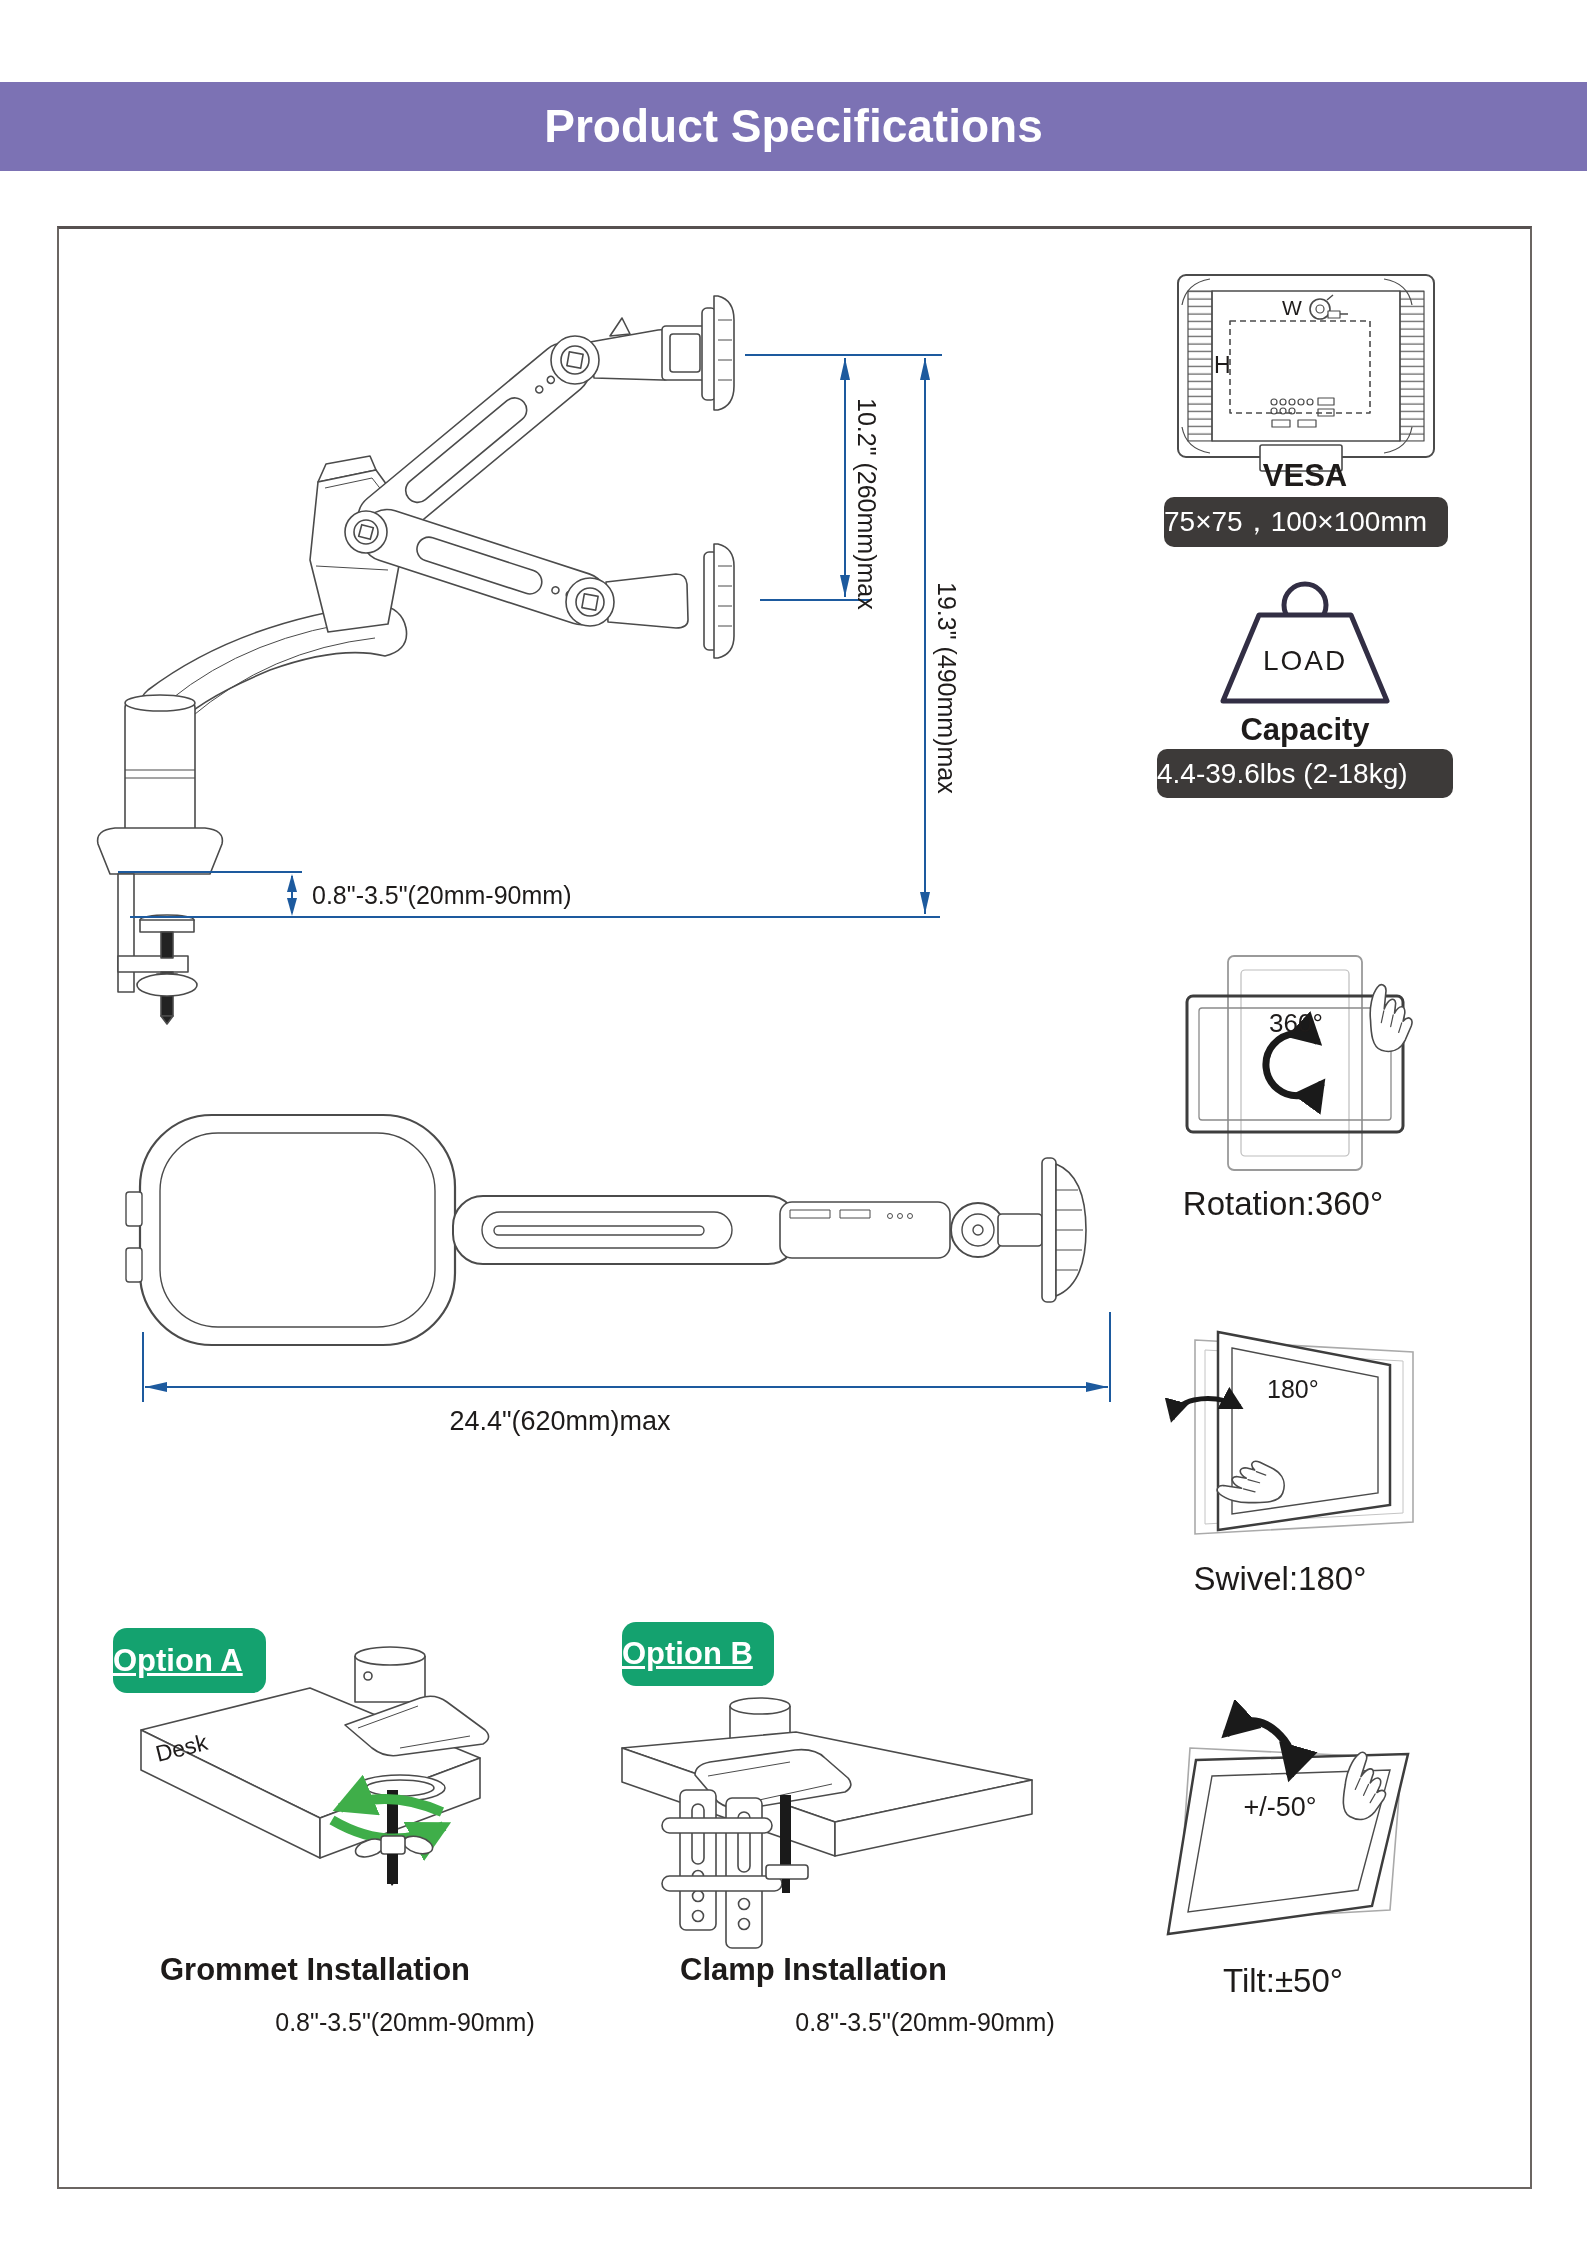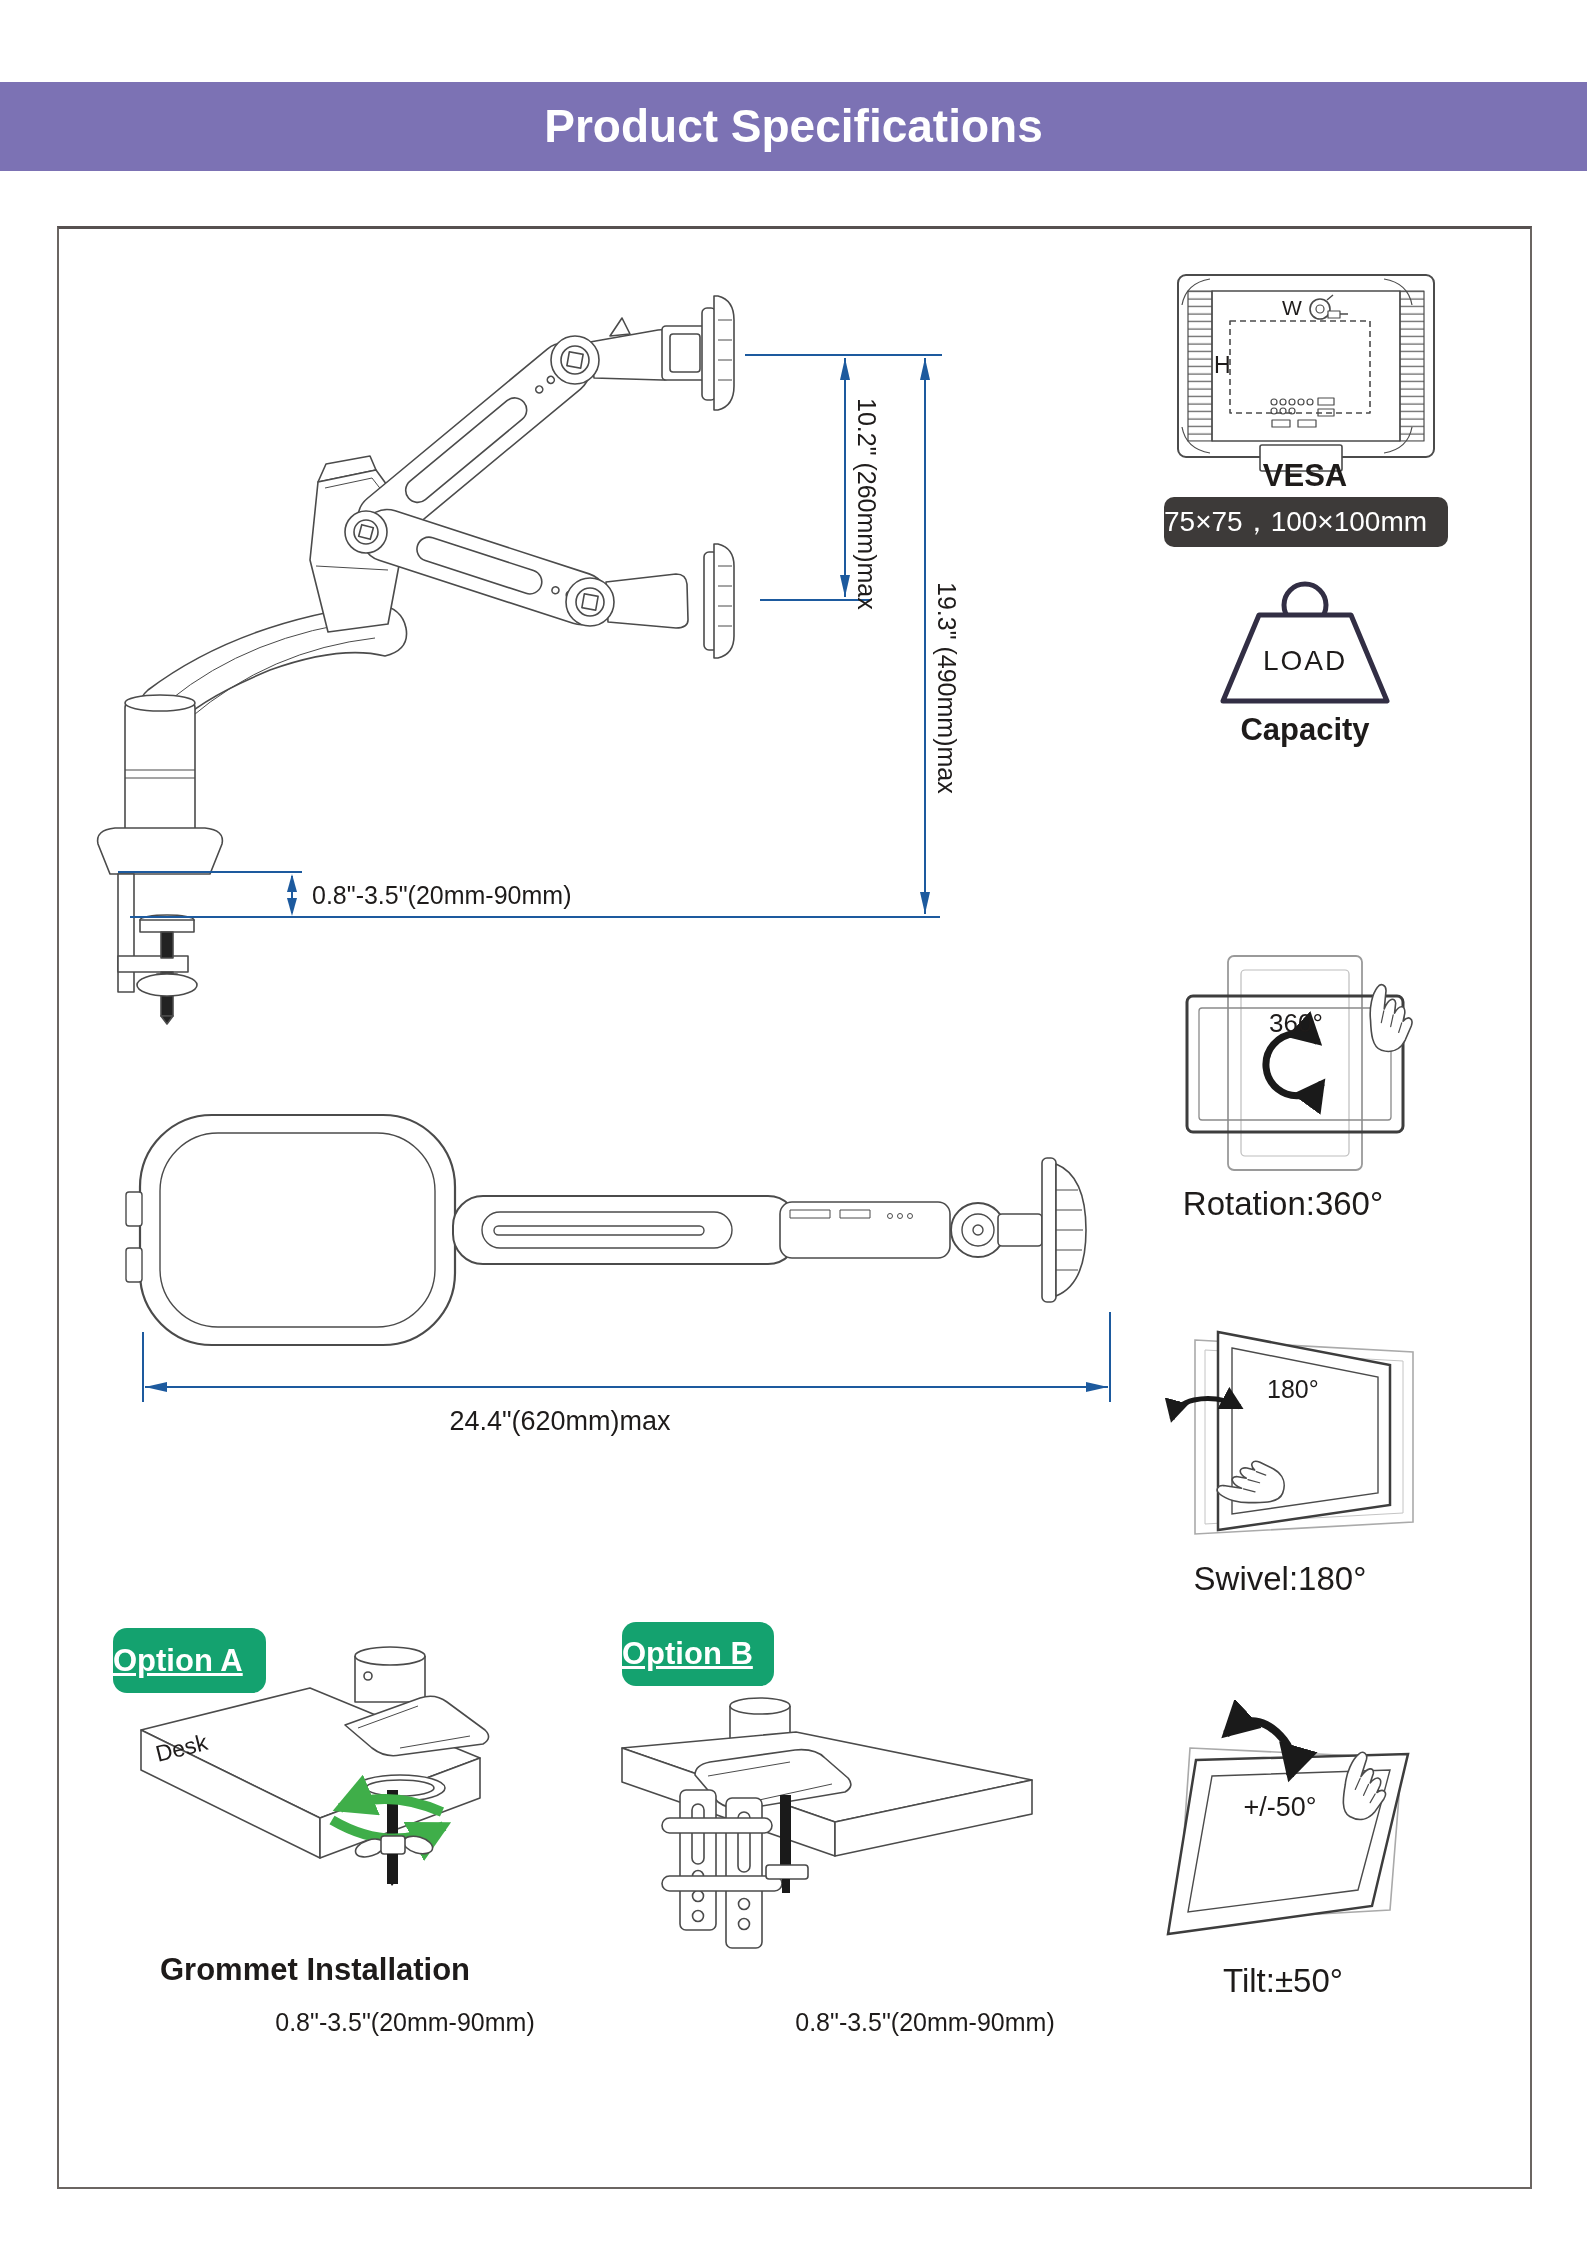--- a/index.html
+++ b/index.html
@@ -204,20 +204,21 @@
   </svg>
   <div class="abs sec-title" style="left:1160px;top:458px;width:290px">VESA</div>
   <div class="abs dark-badge" style="left:1164px;top:497px;width:284px;height:50px;line-height:50px;font-size:28px">75×75，100×100mm</div>
 
   <svg class="abs" style="left:1190px;top:575px" width="230" height="138" viewBox="0 0 230 138">
     <circle cx="115" cy="30" r="21" stroke="#322e44" stroke-width="5" fill="none"></circle>
     <path d="M69,40 L161,40 L197,126 L33,126 Z" fill="#ffffff" stroke="#322e44" stroke-width="5" stroke-linejoin="round"></path>
     <text x="115" y="95" text-anchor="middle" font-size="28" letter-spacing="2">LOAD</text>
   </svg>
   <div class="abs sec-title" style="left:1160px;top:712px;width:290px">Capacity</div>
+  <div class="abs dark-badge" style="left:1157px;top:749px;width:296px;height:49px;line-height:49px;font-size:28px">4.4-39.6lbs (2-18kg)</div>
 
   <svg class="abs" style="left:1165px;top:940px" width="295" height="245" viewBox="0 0 295 245">
     <rect x="63" y="16" width="134" height="214" rx="6" stroke="#9a9a9a" stroke-width="1.8" fill="none"></rect>
     <rect x="76" y="30" width="108" height="186" rx="4" stroke="#bdbdbd" stroke-width="1.2" fill="none"></rect>
     <rect x="22" y="56" width="216" height="136" rx="6" stroke="#3d3d3d" stroke-width="3" fill="none"></rect>
     <rect x="34" y="68" width="192" height="112" rx="3" stroke="#8a8a8a" stroke-width="1.3" fill="none"></rect>
     <path d="M153,102 A31,31 0 1 0 157,143" stroke="#1a1a1a" stroke-width="7" fill="none" marker-start="url(#ah)" marker-end="url(#ah)"></path>
     <use href="#handshape" transform="translate(208,40) rotate(12)"></use>
     <text x="131" y="92" text-anchor="middle" font-size="26">360°</text>
   </svg>
@@ -305,15 +306,16 @@
       <circle cx="144" cy="244" r="5.5" fill="none"></circle>
 
       <rect x="62" y="138" width="110" height="15" rx="7.5"></rect>
       <rect x="62" y="196" width="120" height="15" rx="7.5"></rect>
 
       <rect x="180" y="115" width="11" height="70" fill="#1a1a1a" stroke="none"></rect>
       <rect x="166" y="185" width="42" height="14" rx="3"></rect>
       <rect x="182" y="199" width="8" height="14" fill="#1a1a1a" stroke="none"></rect>
     </g>
   </svg>
+  <div class="abs opt-title" style="left:680px;top:1952px;width:490px">Clamp Installation</div>
   <div class="abs opt-range" style="left:680px;top:2008px;width:490px">0.8"-3.5"(20mm-90mm)</div>
 
 </div>
 
 </body></html>

